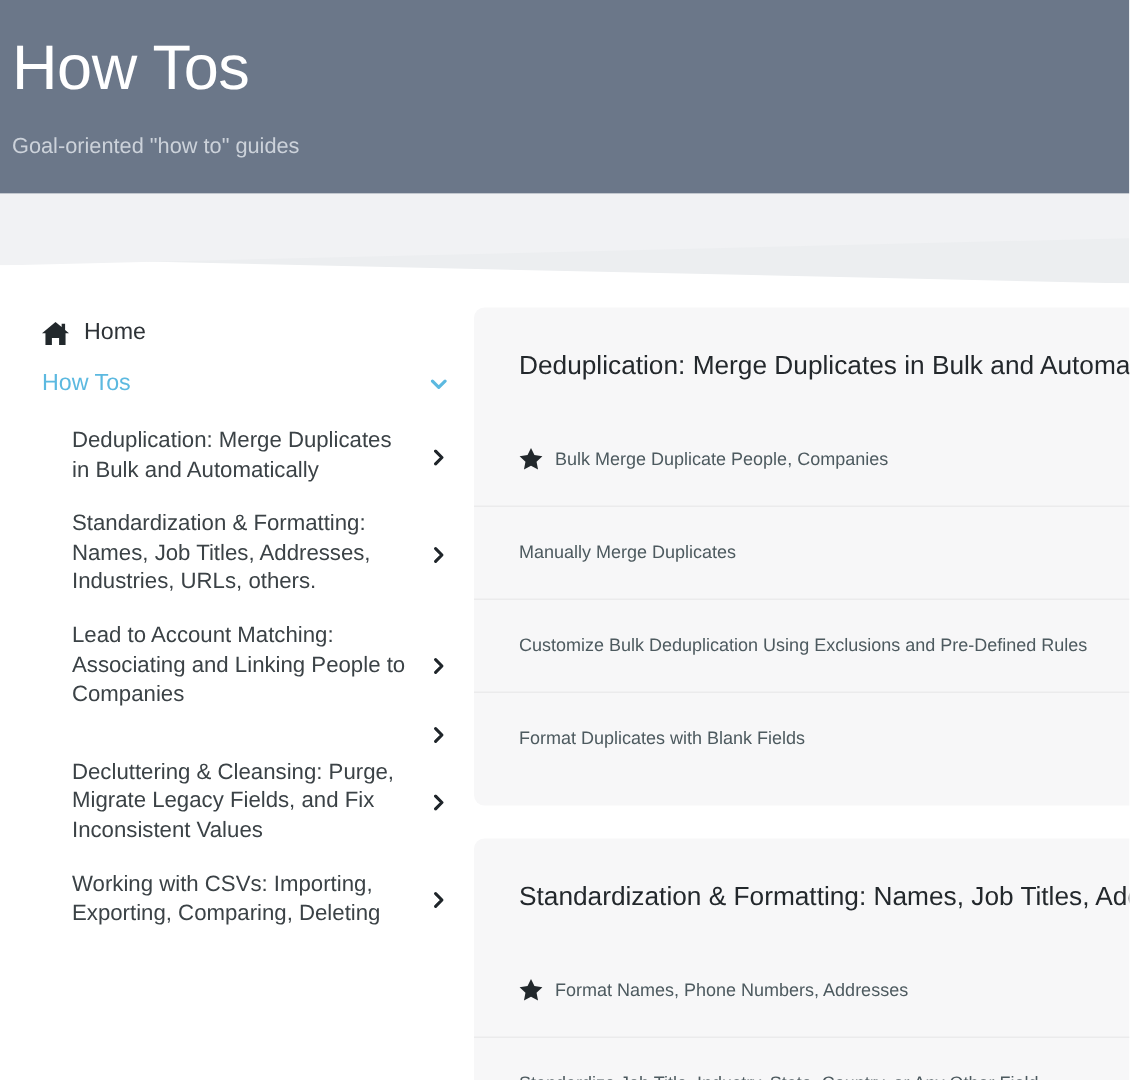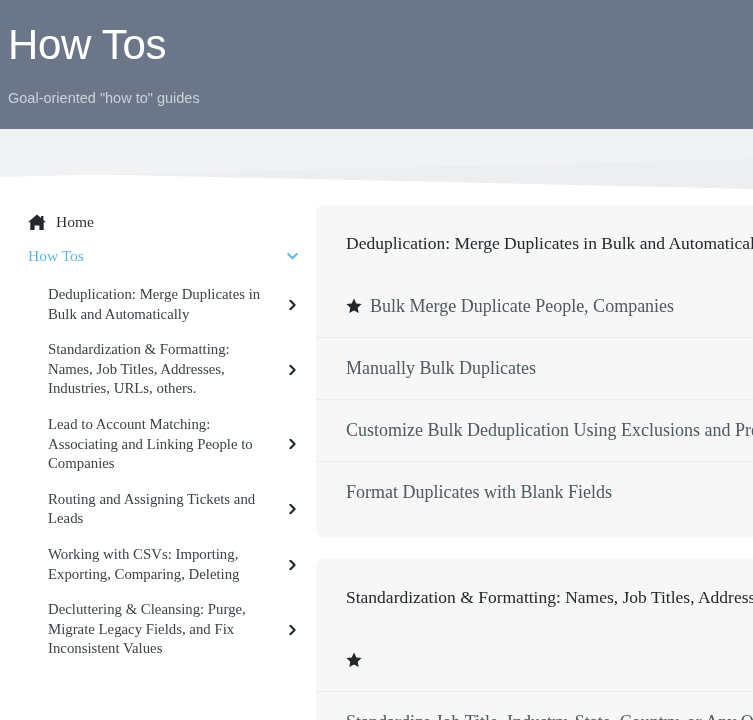--- a/index.html
+++ b/index.html
@@ -74,21 +74,20 @@
   }
 
   
   .body-area {
     position: absolute;
     top: 205px; left: 0;
     width: 753px;
     height: 515px;
     display: flex;
     align-items: flex-start;
-    font-family: Liberation Serif, serif;
   }
 
   
   .sidebar {
     width: 316px;
     flex: 0 0 316px;
     padding: 0 16px 0 28px;
   }
 
   .nav-row {
@@ -178,21 +177,21 @@
     border-top: 1px solid #ebebec;
   }
   .star-icon {
     width: 16px; height: 16px;
     flex: 0 0 16px;
     margin-right: 8px;
     color: #22282c;
   }
   .star-icon svg { display: block; width: 16px; height: 16px; }
   .link-text {
-    font-size: 18px;
+    font-size: 12px;
     line-height: 21px;
     color: #4d5a5f;
   }
 </style>
 </head>
 <body>
 
 <div class="page">
 
   <div class="masthead">
@@ -245,37 +244,36 @@
           </div>
           <div class="sub-row">
             <span class="sub-label">Lead to Account Matching: Associating and Linking People to Companies</span>
             <span class="chev right">
               <svg viewBox="0 0 11 11">
                 <path fill="none" stroke="currentColor" stroke-width="2.1" stroke-linecap="round" stroke-linejoin="round" d="M3.4 1.3 L7.6 5.5 L3.4 9.7"></path>
               </svg>
             </span>
           </div>
           <div class="sub-row">
-            <span class="sub-label">Routing and Assigning Tickets and Leads</span>
+            <span class="chev right">
+              <svg viewBox="0 0 11 11">
+                <path fill="none" stroke="currentColor" stroke-width="2.1" stroke-linecap="round" stroke-linejoin="round" d="M3.4 1.3 L7.6 5.5 L3.4 9.7"></path>
+              </svg>
+            </span>
+          </div>
+          <div class="sub-row">
+            <span class="sub-label">Decluttering &amp; Cleansing: Purge, Migrate Legacy Fields, and Fix Inconsistent Values</span>
             <span class="chev right">
               <svg viewBox="0 0 11 11">
                 <path fill="none" stroke="currentColor" stroke-width="2.1" stroke-linecap="round" stroke-linejoin="round" d="M3.4 1.3 L7.6 5.5 L3.4 9.7"></path>
               </svg>
             </span>
           </div>
           <div class="sub-row">
             <span class="sub-label">Working with CSVs: Importing, Exporting, Comparing, Deleting</span>
-            <span class="chev right">
-              <svg viewBox="0 0 11 11">
-                <path fill="none" stroke="currentColor" stroke-width="2.1" stroke-linecap="round" stroke-linejoin="round" d="M3.4 1.3 L7.6 5.5 L3.4 9.7"></path>
-              </svg>
-            </span>
-          </div>
-          <div class="sub-row">
-            <span class="sub-label">Decluttering &amp; Cleansing: Purge, Migrate Legacy Fields, and Fix Inconsistent Values</span>
             <span class="chev right">
               <svg viewBox="0 0 11 11">
                 <path fill="none" stroke="currentColor" stroke-width="2.1" stroke-linecap="round" stroke-linejoin="round" d="M3.4 1.3 L7.6 5.5 L3.4 9.7"></path>
               </svg>
             </span>
           </div>
         </div>
     </nav>
 
     <main class="main">
@@ -285,39 +283,40 @@
             <div class="link-list">
               <div class="link-row">
                 <span class="star-icon">
                   <svg viewBox="0 0 16 16">
                     <path fill="currentColor" d="M8 0.6 10.3 5.4 15.6 6.1 11.7 9.8 12.7 15 8 12.5 3.3 15 4.3 9.8 0.4 6.1 5.7 5.4z"></path>
                   </svg>
                 </span>
                 <span class="link-text">Bulk Merge Duplicate People, Companies</span>
               </div>
               <div class="link-row">
-                <span class="link-text">Manually Bulk Duplicates</span>
+                <span class="link-text">Manually Merge Duplicates</span>
               </div>
               <div class="link-row">
                 <span class="link-text">Customize Bulk Deduplication Using Exclusions and Pre-Defined Rules</span>
               </div>
               <div class="link-row">
                 <span class="link-text">Format Duplicates with Blank Fields</span>
               </div>
             </div>
           </section>
           <section class="card">
             <div class="card-title">Standardization &amp; Formatting: Names, Job Titles, Addresses, Industries, URLs, others.</div>
             <div class="link-list">
               <div class="link-row">
                 <span class="star-icon">
                   <svg viewBox="0 0 16 16">
                     <path fill="currentColor" d="M8 0.6 10.3 5.4 15.6 6.1 11.7 9.8 12.7 15 8 12.5 3.3 15 4.3 9.8 0.4 6.1 5.7 5.4z"></path>
                   </svg>
                 </span>
+                <span class="link-text">Format Names, Phone Numbers, Addresses</span>
               </div>
               <div class="link-row">
                 <span class="link-text">Standardize Job Title, Industry, State, Country, or Any Other Field</span>
               </div>
             </div>
           </section>
         </div>
     </main>
 
   </div>

